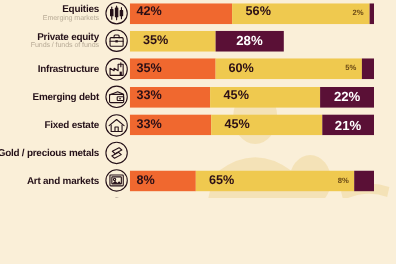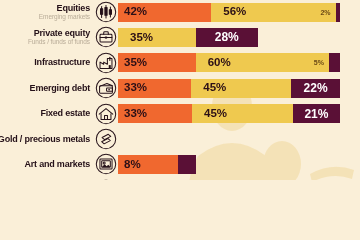--- a/index.html
+++ b/index.html
@@ -225,20 +225,24 @@
           <rect x="5.4" y="6.6" width="13.2" height="10.8" rx=".8"></rect>
           <rect x="7.3" y="8.5" width="9.4" height="7" rx=".5"></rect>
           <circle cx="10" cy="11" r="1.1"></circle>
           <path d="M7.6 15.3l2.9-3 2.2 2.2 1.8-1.7 2.2 2.5z" fill="#241018" stroke="none"></path>
         </svg>
       </div>
       <div class="barcell">
         <div class="seg s1" style="flex: 0 0 27%;">
           <span>8%</span>
         </div>
+        <div class="seg s2" style="flex: 0 0 65%;">
+          <span>65%</span>
+          <span class="tail">8%</span>
+        </div>
         <div class="seg s3" style="flex: 0 0 8%;"></div>
       </div>
     </div>
     <div class="row" style="top: 178.3px;">
       <div class="labelcell">
         <div class="lbl-main">Fixed income</div>
       </div>
       <div class="iconcell">
         <svg width="22" height="22" viewBox="0 0 24 24" fill="none" stroke="#241018" stroke-width="1.1" stroke-linecap="round" stroke-linejoin="round">
           <circle cx="12" cy="12" r="10.6"></circle>

